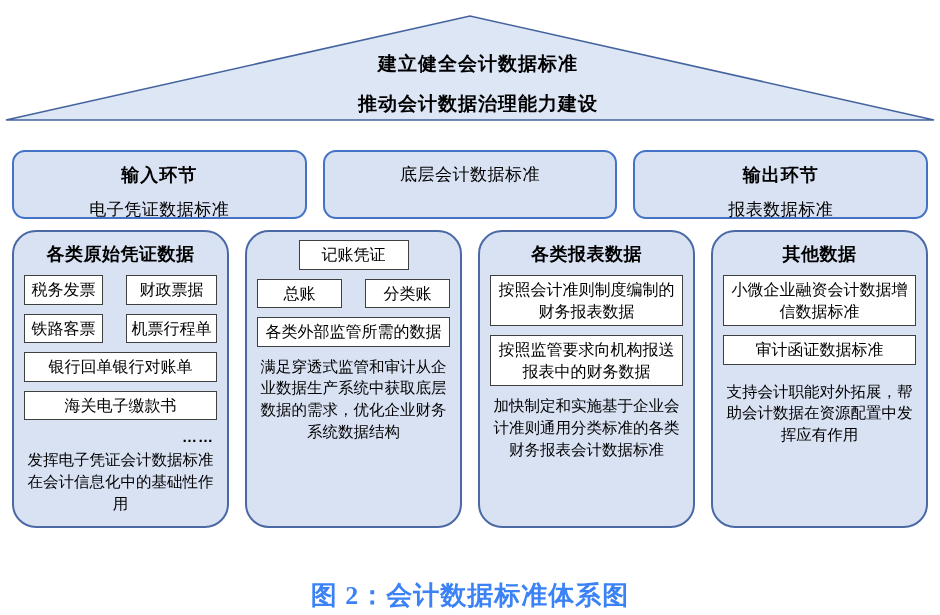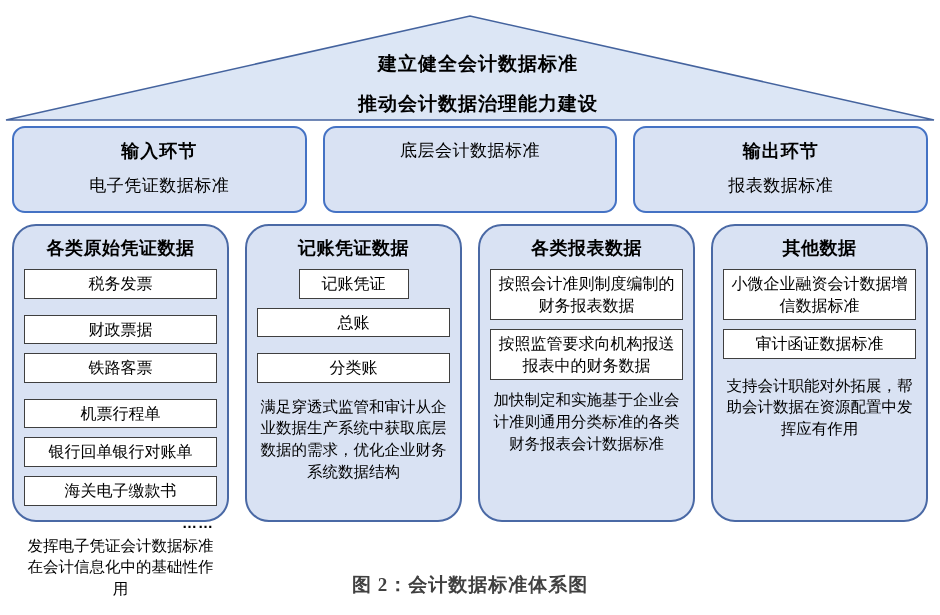--- a/index.html
+++ b/index.html
@@ -31,21 +31,22 @@
 
   
   .hdr {
     flex: 1 1 0;
     background: #d9e2f3;
     border: 2px solid #4472c4;
     border-radius: 13px;
     text-align: center;
     padding: 11px 4px 12px 4px;
     box-sizing: border-box;
-    height: 87px;
+    height: 69px;
+    margin-top: 24px;
   }
   .hdr-title { font-size: 18px; font-weight: bold; margin-bottom: 11px; letter-spacing: 1px; }
   .hdr-sub   { font-size: 17px; letter-spacing: .5px; }
   .hdr-sub.bold { font-weight: bold; }
 
   
   .panel {
     flex: 1 1 0;
     background: #d9e2f3;
     border: 2px solid #4a69a5;
@@ -61,43 +62,43 @@
   .wbox {
     background: #ffffff;
     border: 1.5px solid #3f3f3f;
     text-align: center;
     font-size: 16px;
     line-height: 1.35;
     padding: 3px 4px;
     margin-bottom: 9px;
     box-sizing: border-box;
   }
-  .pair { display: flex; gap: 7px; flex-direction: column; }
+  .pair { display: flex; gap: 23px; }
   .pair .wbox { flex: 1 1 0; }
   .pair .w-sm { flex: 0 0 41%; }
   .pair .w-lg { flex: 1 1 0; }
   .center-box { width: 110px; margin-left: auto; margin-right: auto; }
   .ellipsis {
     text-align: right; font-weight: bold; font-size: 15px;
     line-height: 1; margin: 1px 3px 5px 0; letter-spacing: 1px;
   }
   .note {
     font-size: 15.5px; text-align: center; line-height: 1.4;
     margin-top: 4px;
   }
   .note-gap { margin-top: 16px; text-align: center; }
 
   
   .caption {
     margin-top: 50px;
     text-align: center;
     font-family: "Liberation Serif", "DejaVu Serif", serif;
     font-weight: bold;
-    font-size: 19px;
-    color: #404040;
+    font-size: 26px;
+    color: #3b82f6;
     letter-spacing: 1px;
   }
 </style>
 </head>
 <body>
 
 <div class="canvas">
 
   <div class="roof">
     <svg width="940" height="122" viewBox="0 0 940 122">
@@ -135,26 +136,26 @@
         <div class="wbox w-sm">铁路客票</div>
         <div class="wbox w-lg">机票行程单</div>
       </div>
       <div class="wbox">银行回单银行对账单</div>
       <div class="wbox">海关电子缴款书</div>
       <div class="ellipsis">……</div>
       <div class="note">发挥电子凭证会计数据标准在会计信息化中的基础性作用</div>
     </div>
 
     <div class="panel">
-      <div class="panel-title">记账凭证数据</div>
       <div class="wbox center-box">记账凭证</div>
       <div class="pair">
         <div class="wbox">总账</div>
         <div class="wbox">分类账</div>
       </div>
+      <div class="wbox">各类外部监管所需的数据</div>
       <div class="note">满足穿透式监管和审计从企业数据生产系统中获取底层数据的需求，优化企业财务系统数据结构</div>
     </div>
 
     <div class="panel">
       <div class="panel-title">各类报表数据</div>
       <div class="wbox">按照会计准则制度编制的财务报表数据</div>
       <div class="wbox">按照监管要求向机构报送报表中的财务数据</div>
       <div class="note">加快制定和实施基于企业会计准则通用分类标准的各类财务报表会计数据标准</div>
     </div>
 

